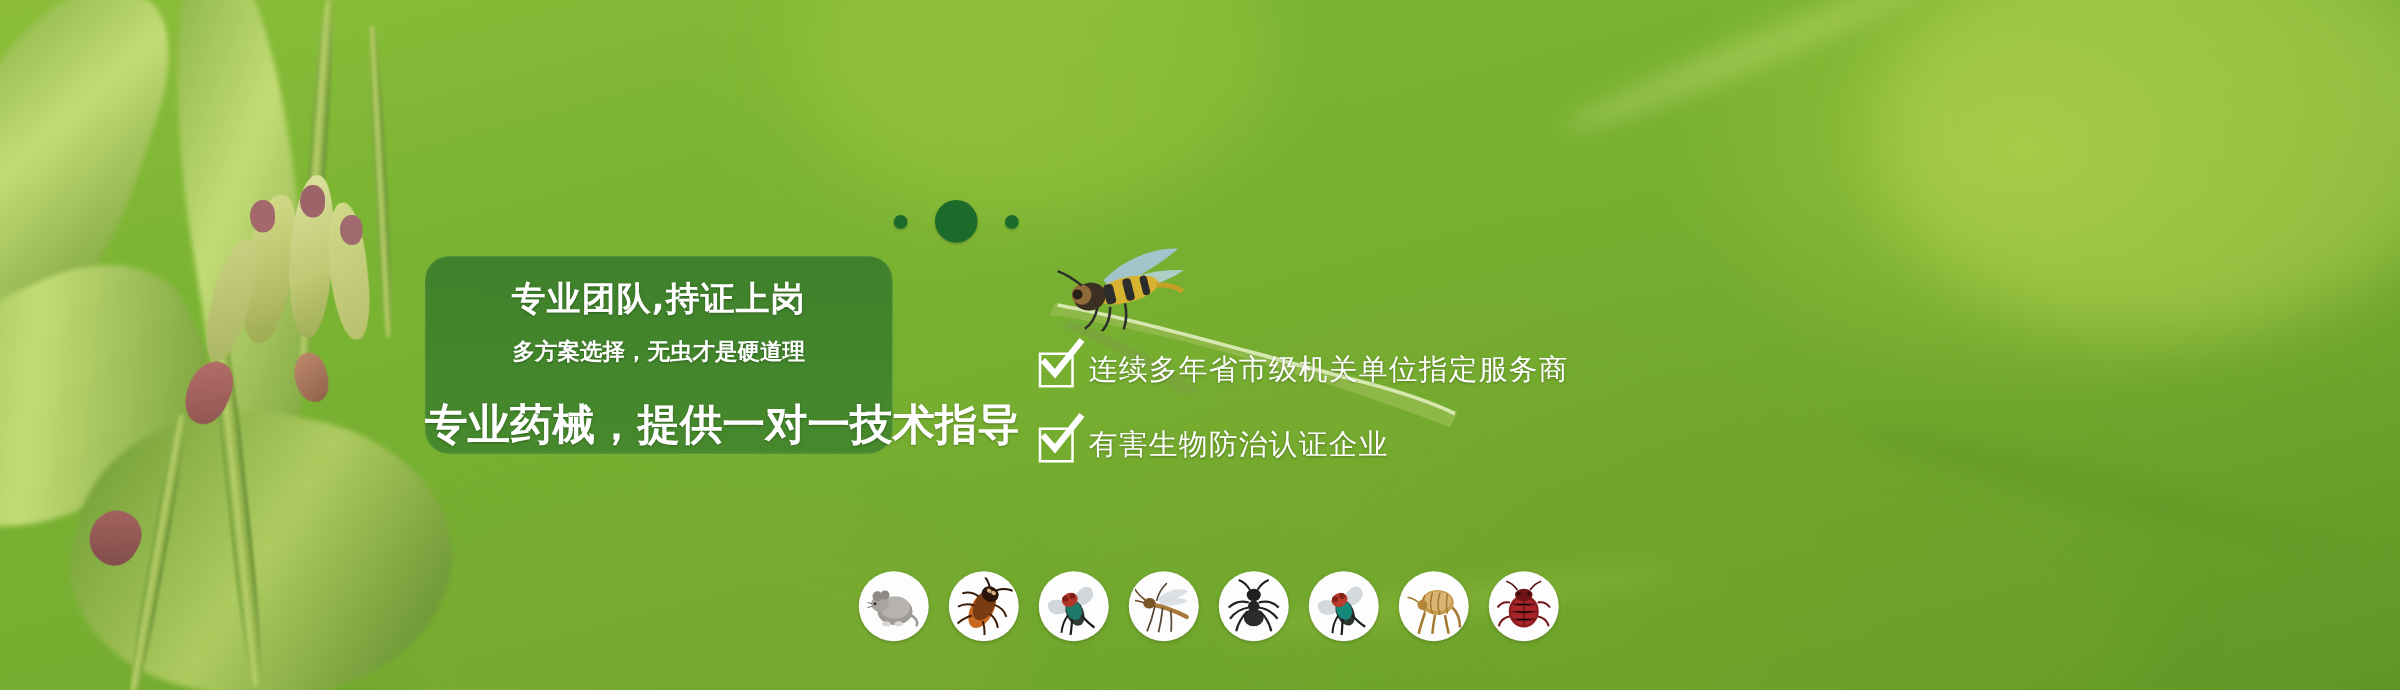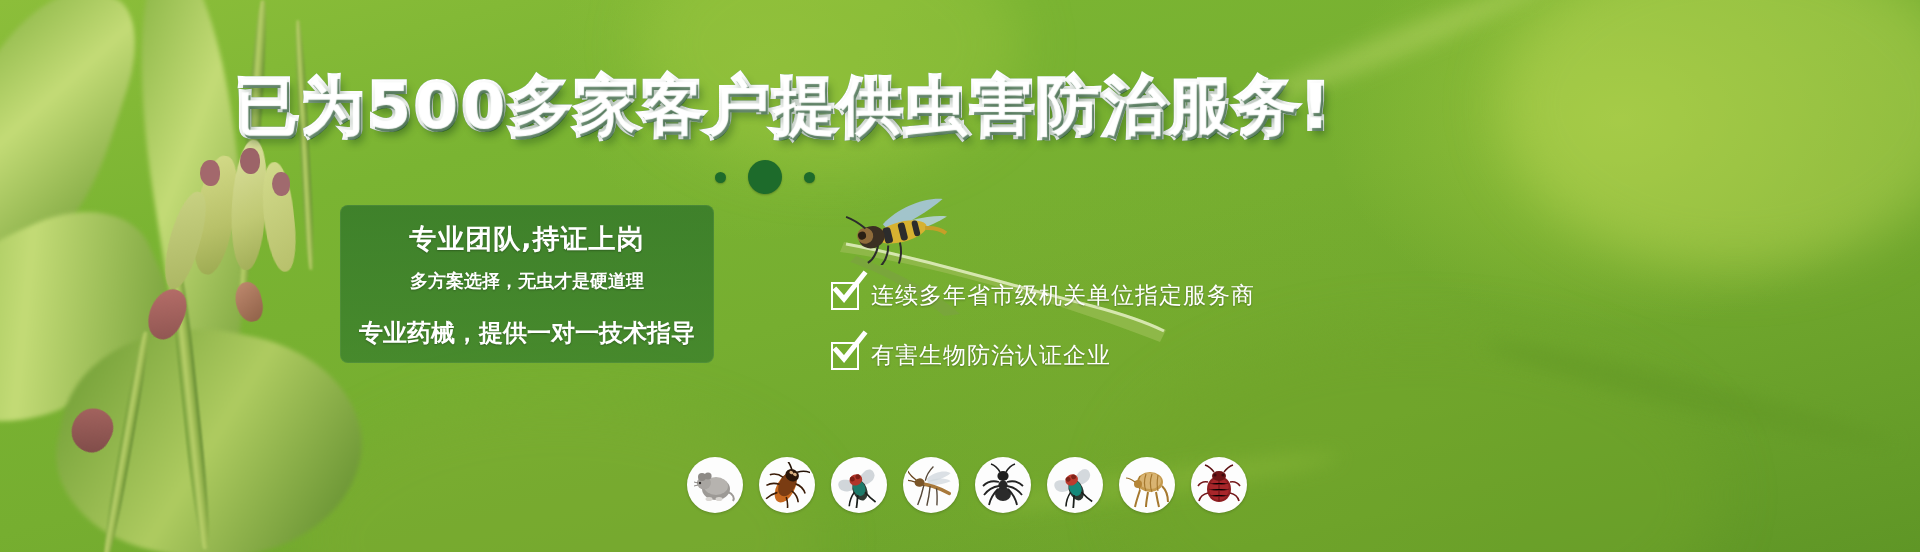--- a/index.html
+++ b/index.html
@@ -48,32 +48,32 @@
   
   #dots{position:absolute;left:715px;top:160px;display:flex;align-items:center;gap:22px;}
   #dots i{display:block;border-radius:50%;background:#1d6b2b;box-shadow:0 1px 2px rgba(0,0,0,.25);}
   #dots i.s{width:11px;height:11px;}
   #dots i.m{width:11px;height:11px;}
   #dots i.l{width:34px;height:34px;}
 
   
   #panel{
     position:absolute;left:340px;top:205px;width:374px;height:158px;
-    border-radius:8px;
+    border-radius:19px;
     background:linear-gradient(180deg, rgba(40,110,40,.72), rgba(46,118,42,.66));
     box-shadow:inset 0 0 0 1px rgba(255,255,255,.06);
   }
   #panel .ln{
     position:absolute;left:0;width:100%;text-align:center;color:#fff;
     font-weight:bold;white-space:nowrap;
     text-shadow:0 1px 2px rgba(0,0,0,.28);
   }
   #panel .ln1{top:16px;font-size:27px;letter-spacing:1px;}
   #panel .ln2{top:64px;font-size:18px;letter-spacing:0px;}
-  #panel .ln3{top:112px;font-size:24px;letter-spacing:0px;}
+  #panel .ln3{top:112px;font-size:34px;letter-spacing:0px;}
 
   
   #fly{position:absolute;left:845px;top:195px;width:120px;height:70px;}
   #flyleaf{position:absolute;left:840px;top:238px;width:330px;height:110px;pointer-events:none;}
 
   
   #checks{position:absolute;left:831px;top:272px;width:620px;}
   .chk{position:relative;display:flex;align-items:center;height:46px;margin-bottom:14px;}
   .chk .box{position:relative;width:26px;height:26px;flex:0 0 26px;margin-right:14px;}
   .chk .box .sq{position:absolute;left:0;top:0;width:24px;height:24px;border:2px solid #ffffff;}
@@ -123,23 +123,20 @@
     <div class="bud" style="left:264px;top:162px;width:30px;height:110px;background:linear-gradient(150deg,#d3db8c,#b6bf6a);transform:rotate(-6deg);"></div>
     <div class="bud" style="left:170px;top:190px;width:30px;height:100px;background:linear-gradient(150deg,#c9d283,#abb662);transform:rotate(16deg);"></div>
     <div class="bud" style="left:200px;top:160px;width:20px;height:26px;background:#a3686c;"></div>
     <div class="bud" style="left:240px;top:148px;width:20px;height:26px;background:#9c6468;"></div>
     <div class="bud" style="left:272px;top:172px;width:18px;height:24px;background:#a06a6e;"></div>
     <div class="bud" style="left:150px;top:288px;width:34px;height:52px;background:linear-gradient(150deg,#b86f6a,#8d5450);transform:rotate(24deg);"></div>
     <div class="bud" style="left:72px;top:408px;width:40px;height:44px;background:linear-gradient(150deg,#a86661,#7c4a47);transform:rotate(30deg);"></div>
     <div class="bud" style="left:236px;top:282px;width:26px;height:40px;background:linear-gradient(150deg,#c08a6f,#8e6047);transform:rotate(-12deg);"></div>
   </div>
 
-  <div id="headline">
-    <span class="inner">已为500多家客户提供虫害防治服务!</span>
-  </div>
 
   <div id="dots">
     <i class="s"></i>
     <i class="l"></i>
     <i class="m"></i>
   </div>
 
   <div id="panel">
     <div class="ln ln1">专业团队,持证上岗</div>
     <div class="ln ln2">多方案选择，无虫才是硬道理</div>

